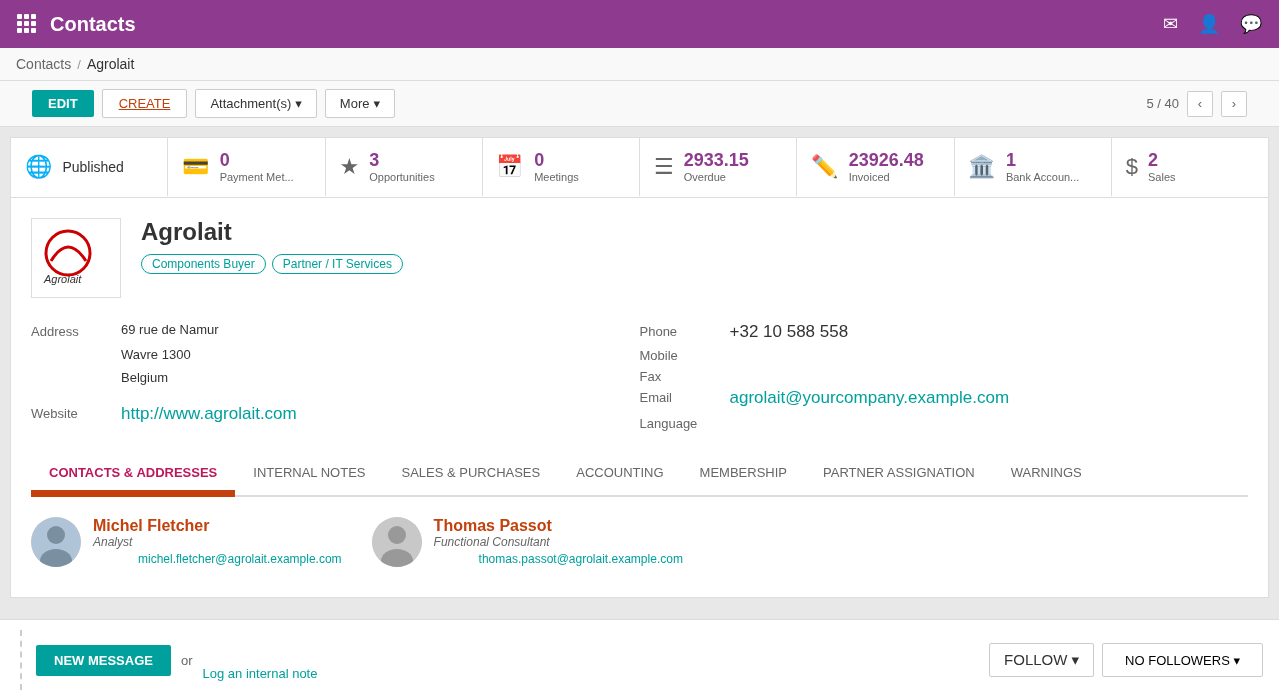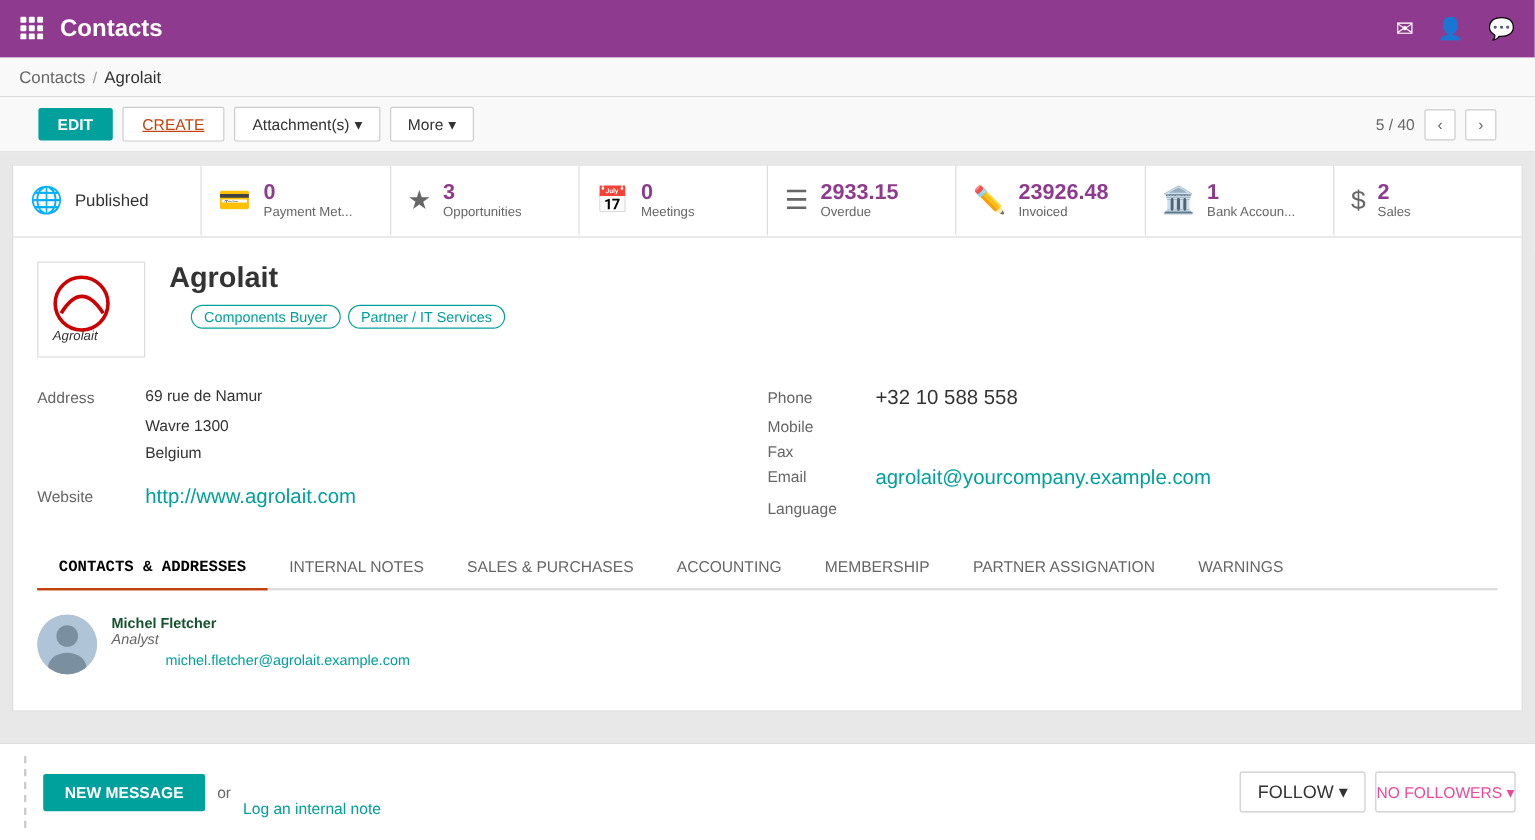--- a/index.html
+++ b/index.html
@@ -145,21 +145,21 @@
       height: 80px;
       border: 1px solid #ddd;
       display: flex;
       align-items: center;
       justify-content: center;
       overflow: hidden;
       background: white;
     }
     .company-logo svg { width: 80px; height: 70px; }
     .company-info .company-name { font-size: 24px; font-weight: bold; color: #333; margin-bottom: 8px; }
-    .company-tags { display: flex; gap: 6px; flex-wrap: wrap; margin-left: 18px; }
+    .company-tags { display: flex; gap: 6px; flex-wrap: wrap; }
     .tag {
       border: 1px solid #00a09d;
       color: #00a09d;
       padding: 2px 10px;
       border-radius: 12px;
       font-size: 12px;
       cursor: pointer;
     }
 
     
@@ -195,24 +195,23 @@
     }
     .tab-item {
       padding: 10px 18px;
       cursor: pointer;
       font-size: 13px;
       color: #666;
       border-bottom: 2px solid transparent;
       margin-bottom: -2px;
     }
     .tab-item.active {
-      color: #000000;
-      border-bottom: 2px solid #c2410c;
+      color: #be185d;
+      border-bottom: 7px solid #c2410c;
       font-weight: bold;
-      font-family: Liberation Mono, monospace;
     }
 
     
     .contacts-list {
       display: flex;
       gap: 30px;
       padding: 20px 0 10px 0;
     }
     .contact-card {
       display: flex;
@@ -223,21 +222,21 @@
       width: 50px;
       height: 50px;
       border-radius: 50%;
       overflow: hidden;
       background: #ccc;
       display: flex;
       align-items: center;
       justify-content: center;
     }
     .contact-avatar svg { width: 50px; height: 50px; }
-    .contact-details .contact-name { font-size: 12px; font-weight: bold; color: #14532d; }
+    .contact-details .contact-name { font-size: 16px; font-weight: bold; color: #c2410c; }
     .contact-details .contact-role { font-size: 12px; color: #666; font-style: italic; margin-bottom: 2px; }
     .contact-details .contact-email { font-size: 12px; color: #00a09d; cursor: pointer; margin-left: 45px; }
 
     
     .bottom-bar {
       position: fixed;
       bottom: 0;
       left: 0;
       right: 0;
       background: white;
@@ -264,23 +263,23 @@
       background: white;
       color: #333;
       border: 1px solid #ccc;
       padding: 7px 14px;
       cursor: pointer;
       font-size: 15px;
       border-radius: 2px;
     }
     .btn-followers {
       background: white;
-      color: #ec4899;
+      color: #000000;
       border: 1px solid #ccc;
-      padding: 7px 0;
+      padding: 7px 22px;
       cursor: pointer;
       font-size: 13px;
       border-radius: 2px;
     }
 
     .separator-line {
       border: none;
       border-left: 2px dashed #ccc;
       height: 60px;
       margin: 0 4px;
@@ -487,20 +486,34 @@
             <ellipse cx="25" cy="44" rx="16" ry="12" fill="#7a8fa0"></ellipse>
           </svg>
         </div>
         <div class="contact-details">
           <div class="contact-name">Michel Fletcher</div>
           <div class="contact-role">Analyst</div>
           <a class="contact-email">michel.fletcher@agrolait.example.com</a>
         </div>
       </div>
 
+      <div class="contact-card">
+        <div class="contact-avatar">
+          <svg viewBox="0 0 50 50" xmlns="http://www.w3.org/2000/svg">
+            <circle cx="25" cy="25" r="25" fill="#c8c8c8"></circle>
+            <circle cx="25" cy="18" r="9" fill="#999"></circle>
+            <ellipse cx="25" cy="44" rx="16" ry="12" fill="#999"></ellipse>
+          </svg>
+        </div>
+        <div class="contact-details">
+          <div class="contact-name">Thomas Passot</div>
+          <div class="contact-role">Functional Consultant</div>
+          <a class="contact-email">thomas.passot@agrolait.example.com</a>
+        </div>
+      </div>
 
     </div>
 
   </div>
 
 </div>
 
 <div class="bottom-bar">
   <hr class="separator-line">
   <button class="btn-new-message">NEW MESSAGE</button>

